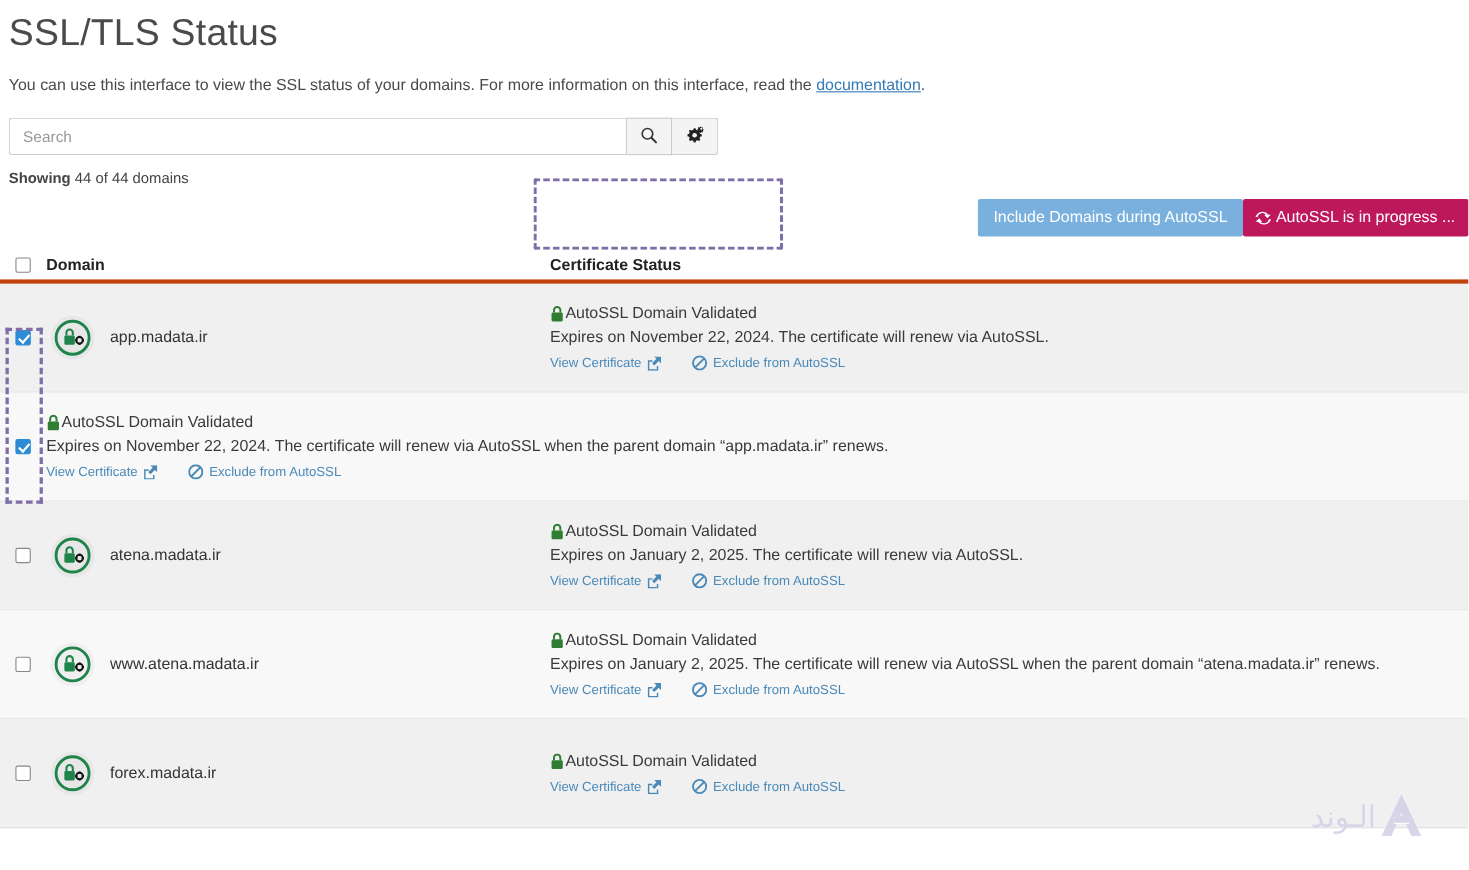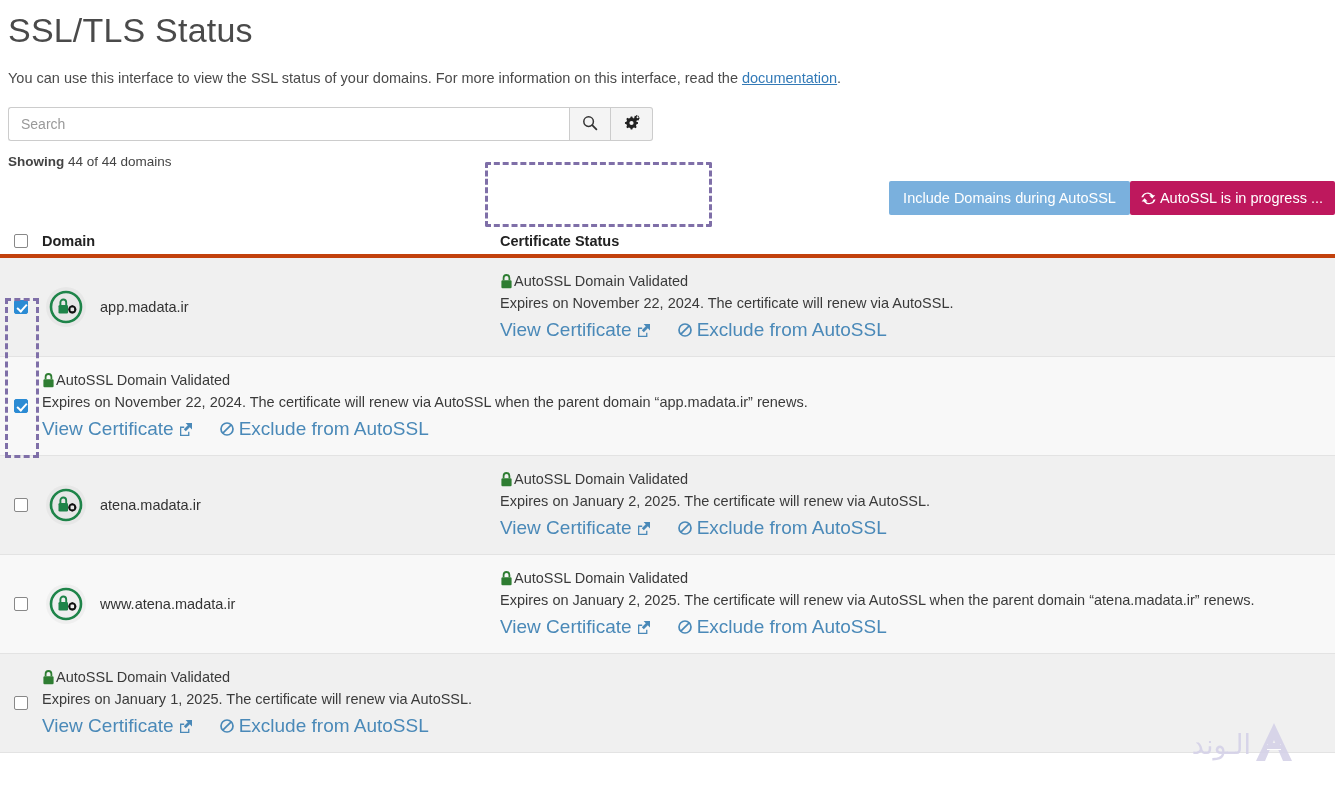--- a/index.html
+++ b/index.html
@@ -152,21 +152,21 @@
   .st-line1 {
     font-size: 14.5px;
     color: #3a3a3a;
     display: flex;
     align-items: center;
     gap: 1px;
   }
   .st-line2 { font-size: 14.5px; color: #3a3a3a; }
   .st-links { display: flex; align-items: center; gap: 28px; margin-top: 2px; }
   .lnk {
-    font-size: 19px;
+    font-size: 12px;
     color: #4a89b8;
     text-decoration: none;
     display: inline-flex;
     align-items: center;
     gap: 5px;
     cursor: pointer;
   }
 
   
   .cb {
@@ -486,31 +486,45 @@
                 </span>
                 <span>Exclude from AutoSSL</span>
               </a>
             </div>
           </div>
         </div>
         <div class="row odd">
           <div class="col-check">
             <span class="cb"></span>
           </div>
+          <div class="col-domain">
+            <span class="lockwrap">
+              <svg width="36" height="36" viewBox="0 0 36 36">
+                <circle cx="18" cy="18" r="15" fill="none" stroke="#1e8449" stroke-width="2.6"></circle>
+                <rect x="10.5" y="16" width="9.5" height="8.5" rx="1.3" fill="#1e8449"></rect>
+                <path d="M12.4 16 v-2.6 a2.9 2.9 0 0 1 5.8 0 V16" fill="none" stroke="#1e8449" stroke-width="1.9"></path>
+                <circle cx="24.3" cy="20.4" r="3.0" fill="none" stroke="#111" stroke-width="1.8"></circle>
+                <rect x="23.4" y="16.3" width="1.9" height="1.9" fill="#111"></rect>
+                <rect x="23.4" y="22.6" width="1.9" height="1.9" fill="#111"></rect>
+                <rect x="20.4" y="19.5" width="1.9" height="1.9" fill="#111"></rect>
+                <rect x="26.4" y="19.5" width="1.9" height="1.9" fill="#111"></rect>
+              </svg>
+            </span>
+            <span class="domain-name">forex.madata.ir</span>
+          </div>
           <div class="col-status cell-status">
             <div class="st-line1">
               <span style="display:inline-flex">
                 <svg width="13" height="15" viewBox="0 0 13 15">
                   <rect x="1.4" y="6.2" width="10.2" height="8" rx="1.2" fill="#2e7d32"></rect>
                   <path d="M3.6 6.2 V3.9 a2.9 2.9 0 0 1 5.8 0 V6.2" fill="none" stroke="#2e7d32" stroke-width="1.8"></path>
                 </svg>
               </span>
               <span>AutoSSL Domain Validated</span>
             </div>
-            <div class="st-line2">Expires on January 1, 2025. The certificate will renew via AutoSSL.</div>
             <div class="st-links">
               <a class="lnk">
                 <span>View Certificate</span>
                 <span style="display:inline-flex">
                   <svg width="13" height="13" viewBox="0 0 13 13">
                     <path d="M1 3.6 h4.2 v1.3 H2.3 v6.8 h6.8 V8.8 h1.3 V13 H1 Z" fill="#4a89b8"></path>
                     <path d="M6.6 0 H13 v6.4 l-2.2-2.2 -4.0 4.0 -2.0-2.0 4.0-4.0 Z" fill="#4a89b8"></path>
                   </svg>
                 </span>
               </a>

